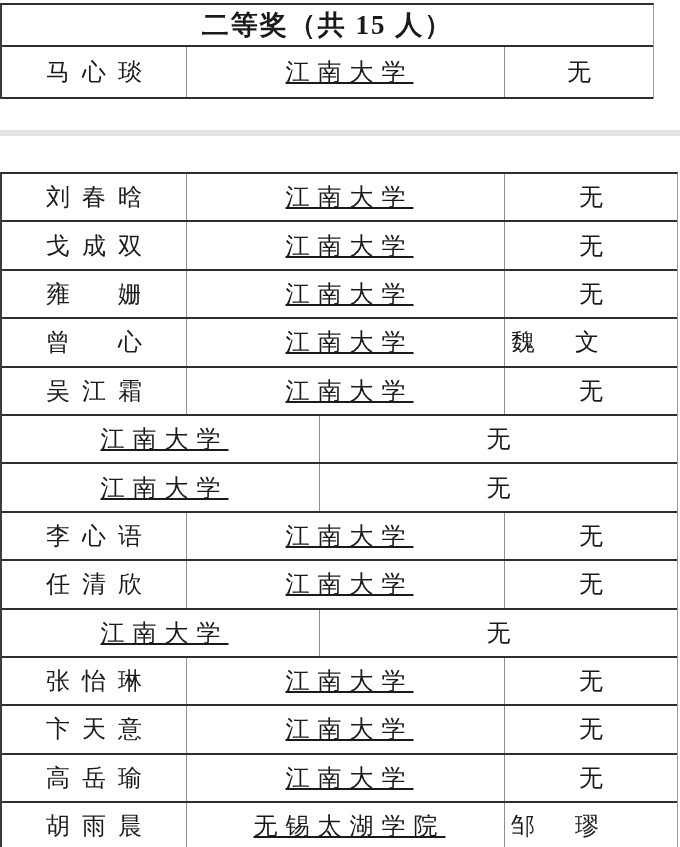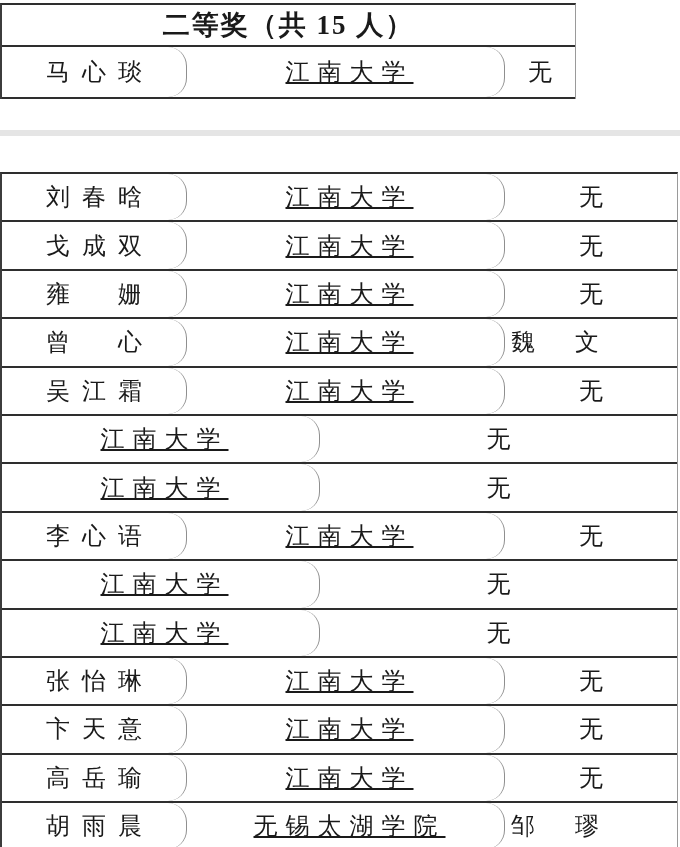--- a/index.html
+++ b/index.html
@@ -3,33 +3,33 @@
 <meta charset="utf-8">
 <style>
   html,body{margin:0;padding:0;background:#fff;}
   .page{
     position:relative;width:680px;height:847px;overflow:hidden;
     background:#fff;color:#1a1a1a;
     font-family:"Liberation Serif","DejaVu Serif",serif;
   }
   
   .table-top{
-    position:absolute;left:0;top:3px;width:576px;
+    position:absolute;left:0;top:3px;width:654px;
     border-top:2px solid #2e2e2e;
     border-left:2px solid #3c3c3c;
     border-right:1px solid #9a9a9a;
     box-sizing:border-box;
   }
   .title-row{
     height:40px;display:flex;align-items:center;justify-content:center;
     border-bottom:2px solid #2e2e2e;
     font-size:27px;font-weight:bold;letter-spacing:2px;
   }
   .trow{display:flex;align-items:stretch;border-bottom:2px solid #2e2e2e;}
-  .trow .cell{display:flex;align-items:center;box-sizing:border-box;font-size:24px;border-radius:19px;}
+  .trow .cell{display:flex;align-items:center;box-sizing:border-box;font-size:24px;}
   .cell.c-name{width:185px;justify-content:center;letter-spacing:12px;text-indent:12px;border-right:1px solid #8f8f8f;}
   .cell.c-school{width:318px;justify-content:center;letter-spacing:8px;text-indent:8px;border-right:1px solid #8f8f8f;text-decoration:underline;}
   .cell.c-advisor{flex:1;justify-content:center;letter-spacing:8px;}
   .cell.adv-center{justify-content:center;text-indent:8px;}
   .cell.adv-left{justify-content:flex-start;padding-left:6px;text-indent:0;}
   .trow-first{height:50px;}
   
   .page-break-band{position:absolute;left:0;top:130px;width:680px;height:6px;background:#e5e5e5;}
   
   .table-main{
@@ -101,20 +101,21 @@
     <div class="cell c-advisor adv-center">无</div>
   </div>
 
   <div class="trow">
     <div class="cell c-name">李心语</div>
     <div class="cell c-school">江南大学</div>
     <div class="cell c-advisor adv-center">无</div>
   </div>
 
   <div class="trow">
+    <div class="cell c-name">任清欣</div>
     <div class="cell c-school">江南大学</div>
     <div class="cell c-advisor adv-center">无</div>
   </div>
 
   <div class="trow">
     <div class="cell c-school">江南大学</div>
     <div class="cell c-advisor adv-center">无</div>
   </div>
 
   <div class="trow">

